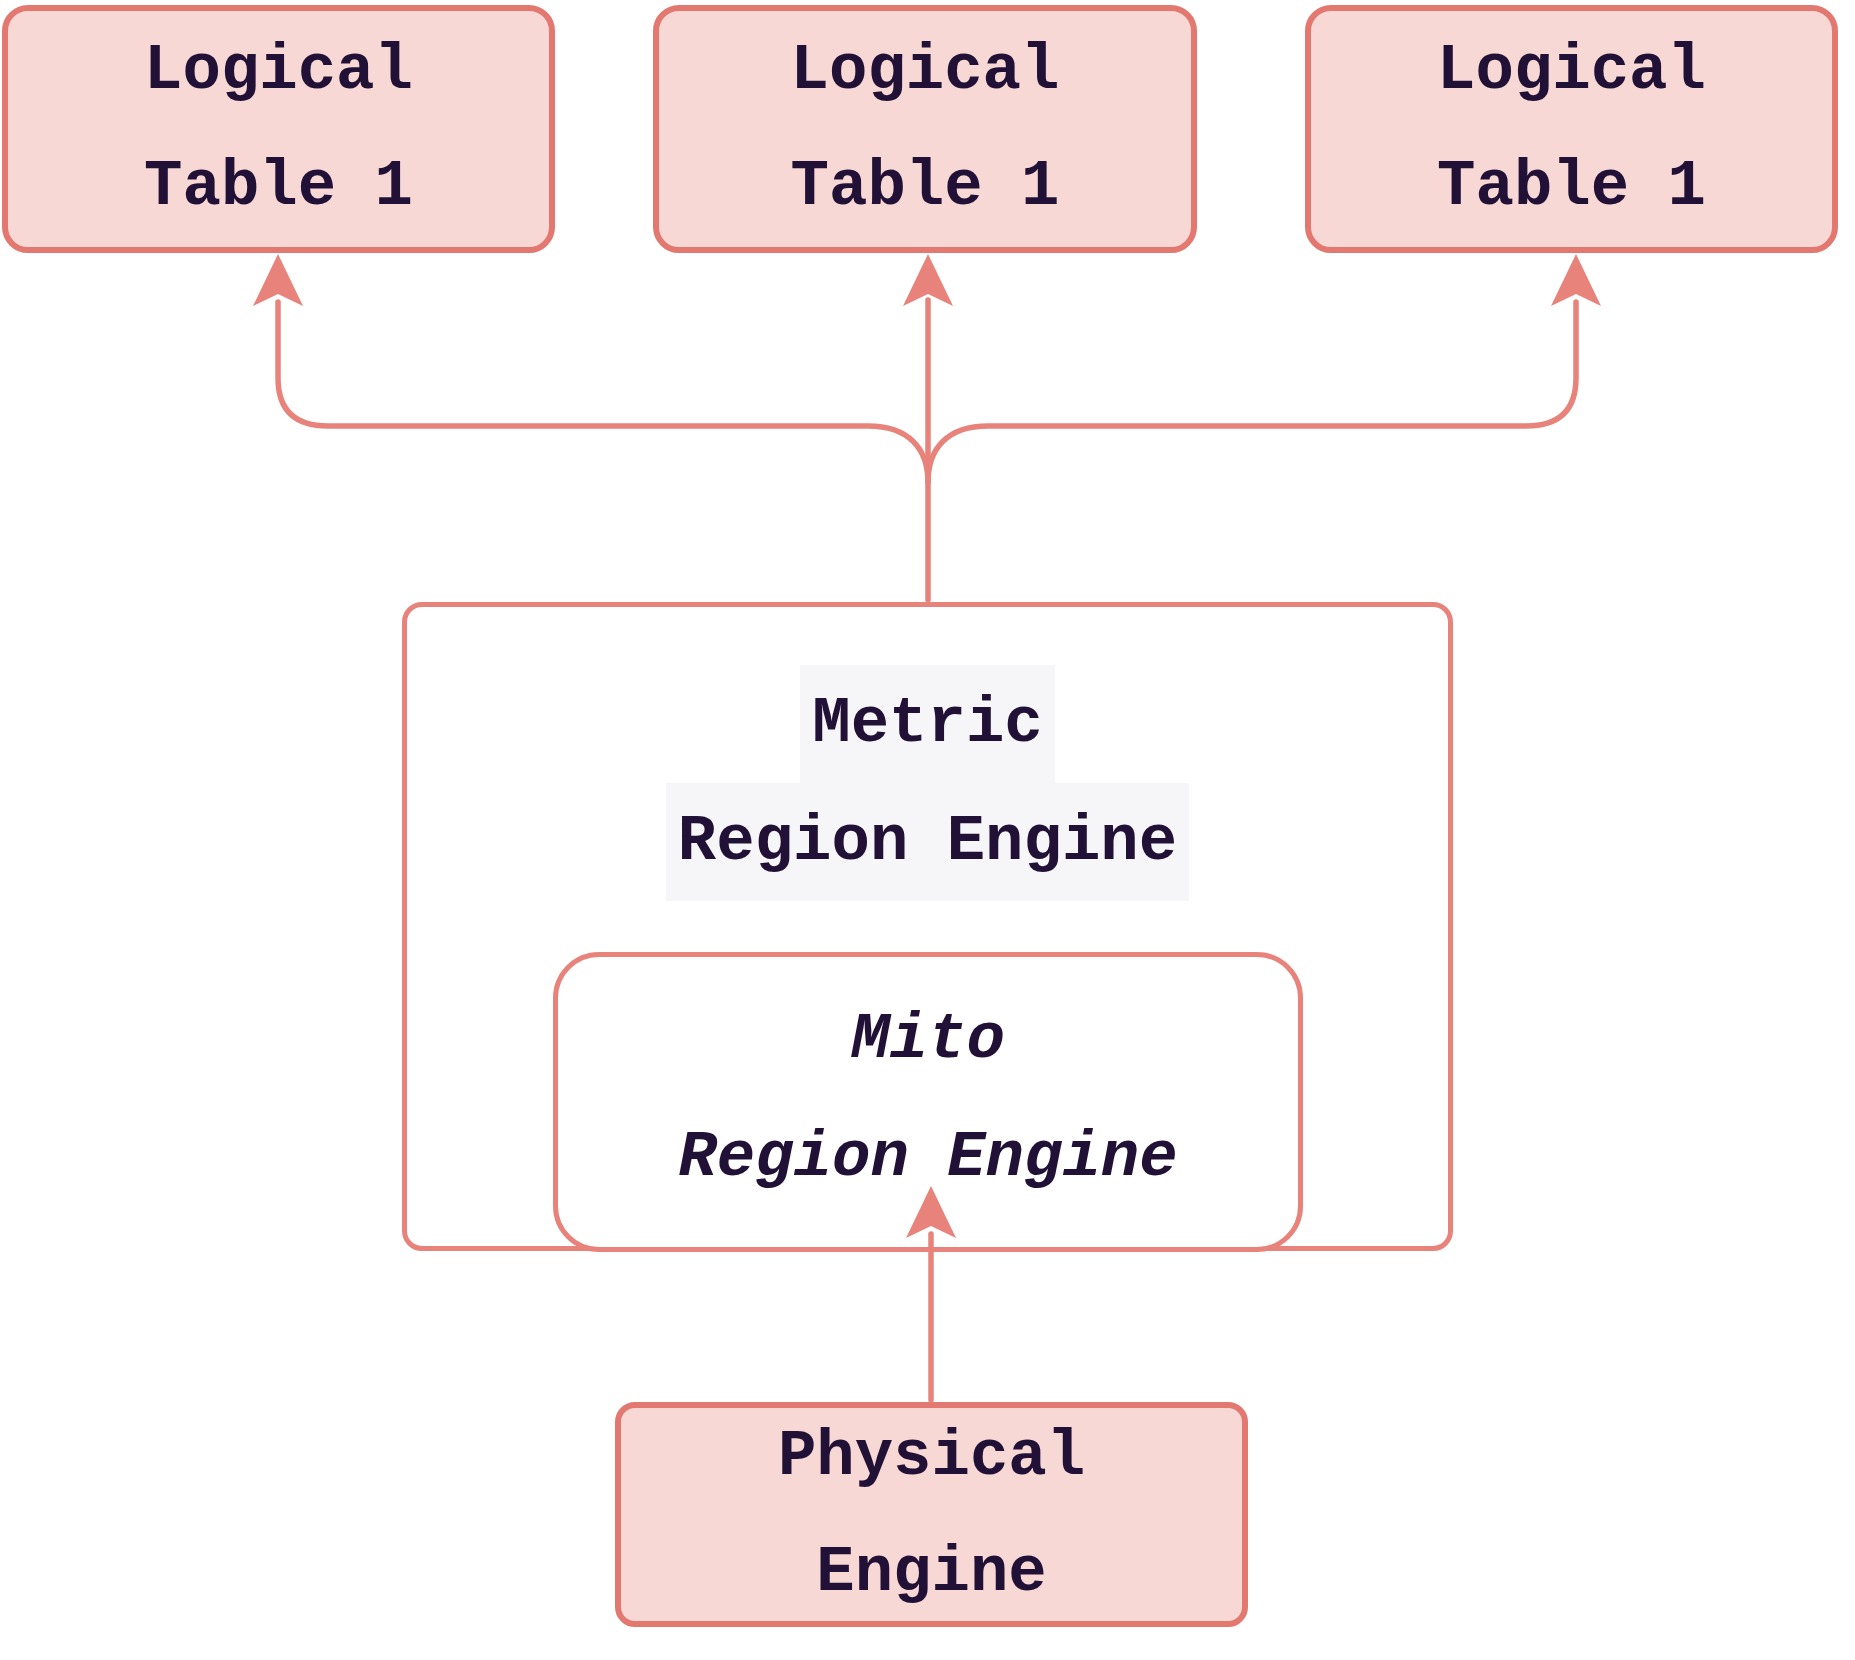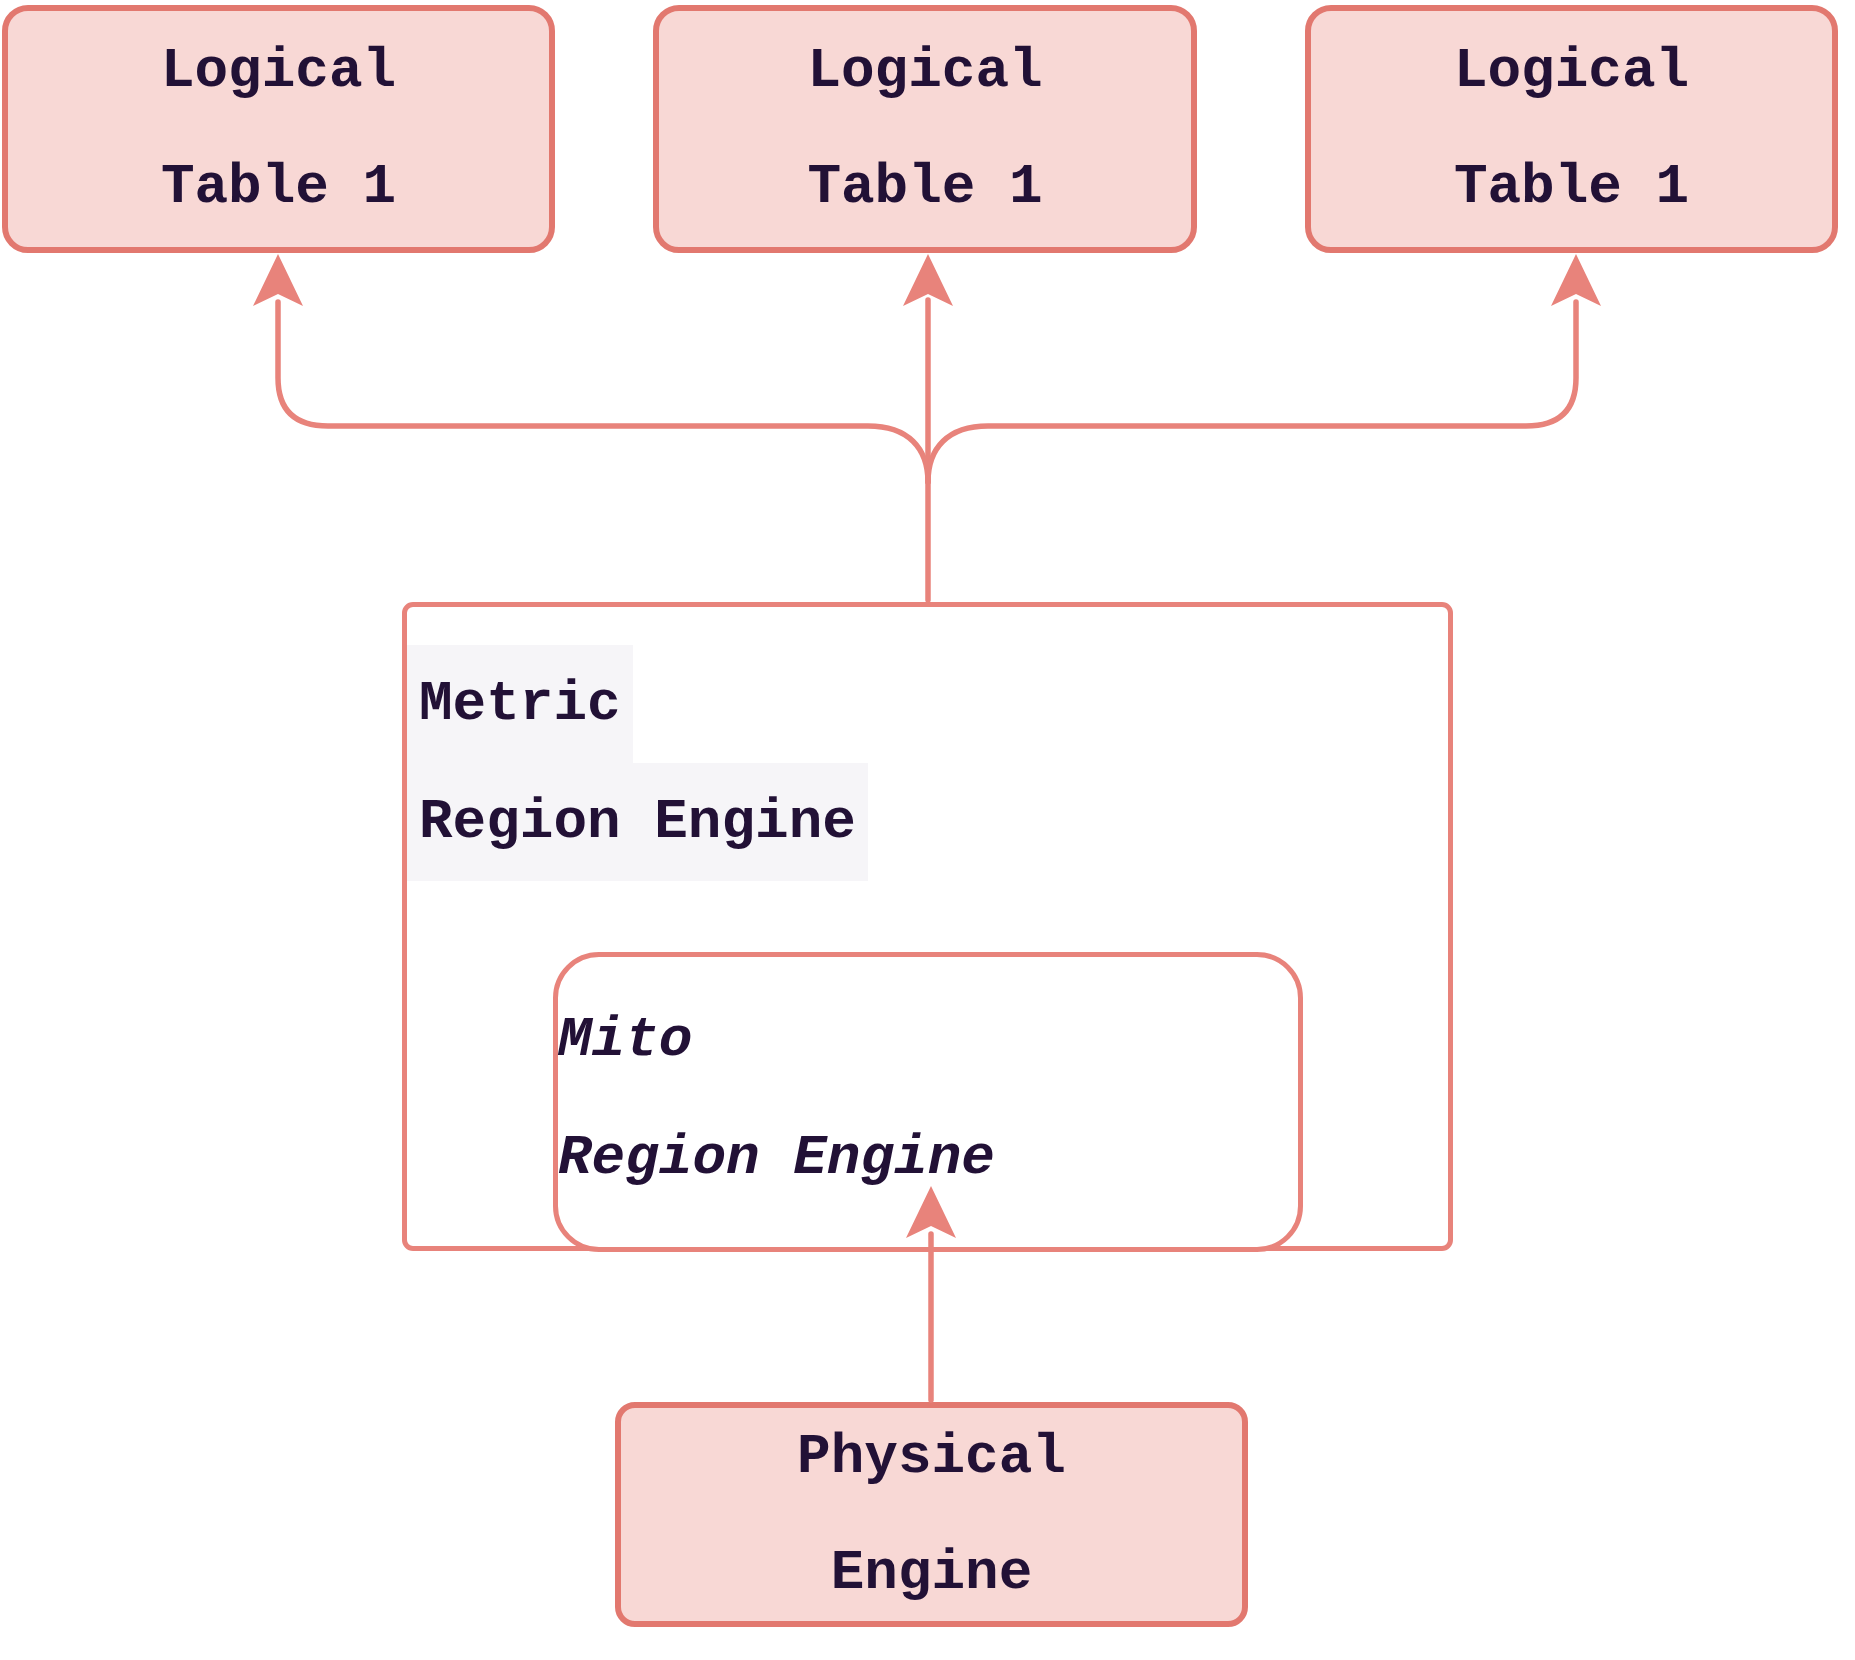--- a/index.html
+++ b/index.html
@@ -13,40 +13,41 @@
     height: 1660px;
     background: var(--bg, #ffffff);
     font-family: "Liberation Mono", "DejaVu Sans Mono", monospace;
     font-weight: bold;
     color: var(--text, #221136);
     overflow: hidden;
   }
   .node {
     position: absolute;
     box-sizing: border-box;
-    font-size: 56px;
+    text-align: center;
+    font-size: 64px;
     line-height: 116px;
   }
   .pink {
     background: var(--fill, #F8D8D5);
     border: 6px solid var(--border, #E2786F);
     border-radius: 26px;
     display: flex;
     flex-direction: column;
     align-items: center;
     justify-content: center;
   }
   .engine {
     background: var(--white, #ffffff);
     border: 5px solid var(--accent, #E8837B);
   }
   #metric-box {
     left: 402px; top: 602px; width: 1051px; height: 649px;
-    border-radius: 11px;
-    padding-top: 38px;
+    border-radius: 20px;
+    padding-top: 58px;
     line-height: 118px;
   }
   #mito-box {
     left: 553px; top: 952px; width: 750px; height: 300px;
     border-radius: 46px;
     padding-top: 24px;
     line-height: 118px;
     font-style: italic;
   }
   #logical-left  { left: 2px;    top: 5px; width: 553px; height: 248px; }

